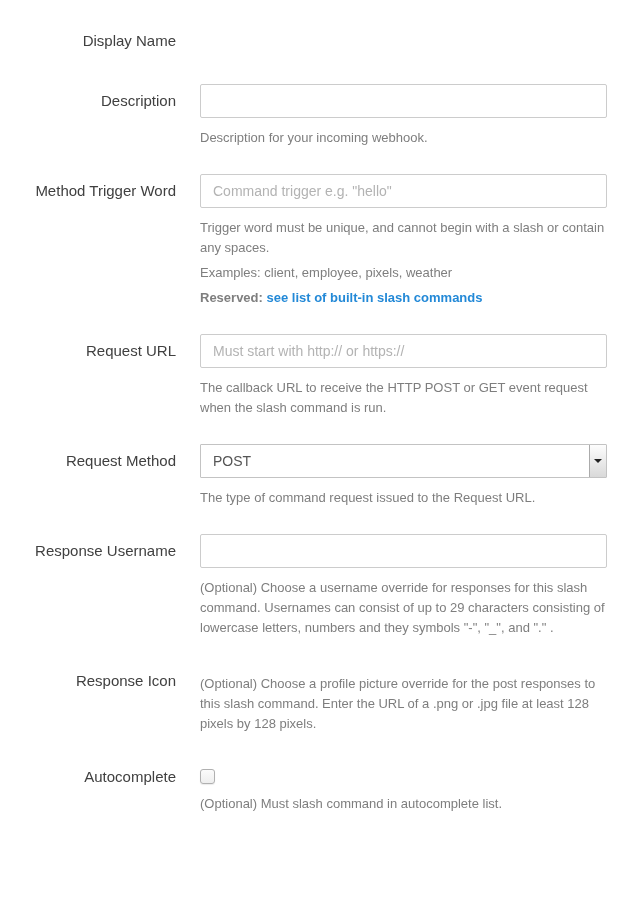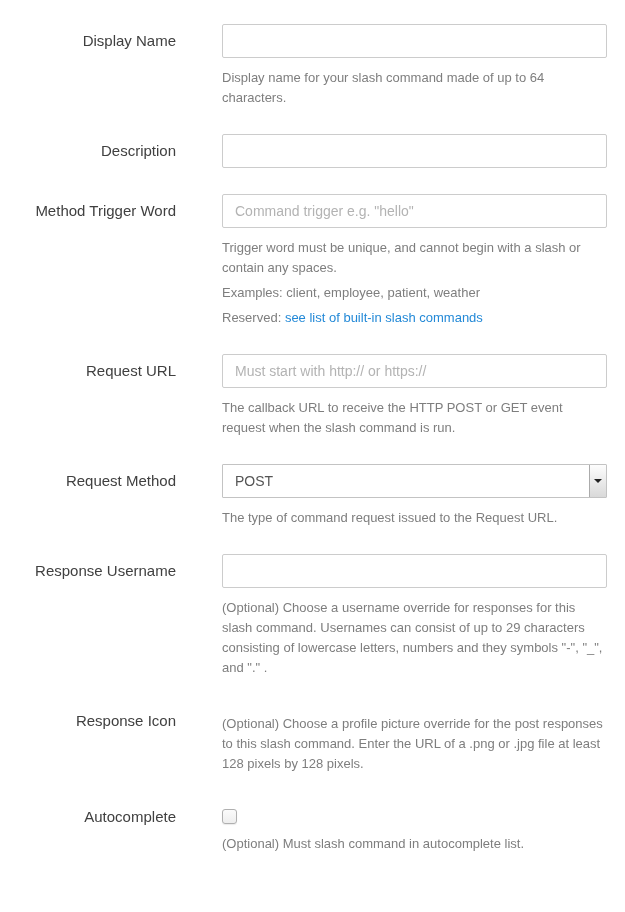--- a/index.html
+++ b/index.html
@@ -8,21 +8,21 @@
     width: 625px;
     font-family: "Liberation Sans", sans-serif;
     color: #3d3d3d;
   }
   .form {
     padding: 24px 18px 0 0;
   }
   .form-group {
     display: grid;
     grid-template-columns: 176px 1fr;
-    column-gap: 46px;
+    column-gap: 24px;
     margin-bottom: 26px;
   }
   .control-label {
     text-align: right;
     font-size: 15px;
     line-height: 34px;
     color: #404040;
     white-space: nowrap;
   }
   .control-col { min-width: 0; }
@@ -39,21 +39,21 @@
     outline: none;
   }
   .text-input::placeholder { color: #b3b3b3; opacity: 1; }
   .help-block {
     margin-top: 10px;
     font-size: 13px;
     line-height: 20px;
     color: #7e7e7e;
   }
   .help-block p { margin: 0 0 5px 0; }
-  .help-block p:last-child { margin-bottom: 0; }
+  .help-block p:last-child { margin-bottom: 0; font-weight: bold; }
   .help-link { color: #2389d7; text-decoration: none; cursor: pointer; }
   
   .select-wrap {
     position: relative;
     width: 100%;
     height: 34px;
   }
   .select-el {
     -webkit-appearance: none;
     -moz-appearance: none;
@@ -104,40 +104,37 @@
     display: block;
   }
 </style>
 </head>
 <body>
 
 <div class="form">
 
   <div class="form-group">
     <label class="control-label">Display Name</label>
-    <div class="control-col">
-      <input type="text" class="text-input" value="" style="">
-      <div class="help-block">Display name for your slash command made of up to 64 characters.</div>
-    </div>
   </div>
 
   <div class="form-group">
     <label class="control-label">Description</label>
     <div class="control-col">
       <input type="text" class="text-input" value="" style="">
+      <div class="help-block">Description for your incoming webhook.</div>
     </div>
   </div>
 
   <div class="form-group">
     <label class="control-label">Method Trigger Word</label>
     <div class="control-col">
       <input type="text" class="text-input" placeholder="Command trigger e.g. &quot;hello&quot;" style="">
       <div class="help-block">
         <p>Trigger word must be unique, and cannot begin with a slash or contain any spaces.</p>
-        <p>Examples: client, employee, patient, weather</p>
+        <p>Examples: client, employee, pixels, weather</p>
         <p><span>Reserved: </span><a class="help-link">see list of built-in slash commands</a></p>
       </div>
     </div>
   </div>
 
   <div class="form-group">
     <label class="control-label">Request URL</label>
     <div class="control-col">
       <input type="text" class="text-input" placeholder="Must start with http:// or https://" style="">
       <div class="help-block">The callback URL to receive the HTTP POST or GET event request when the slash command is run.</div>

